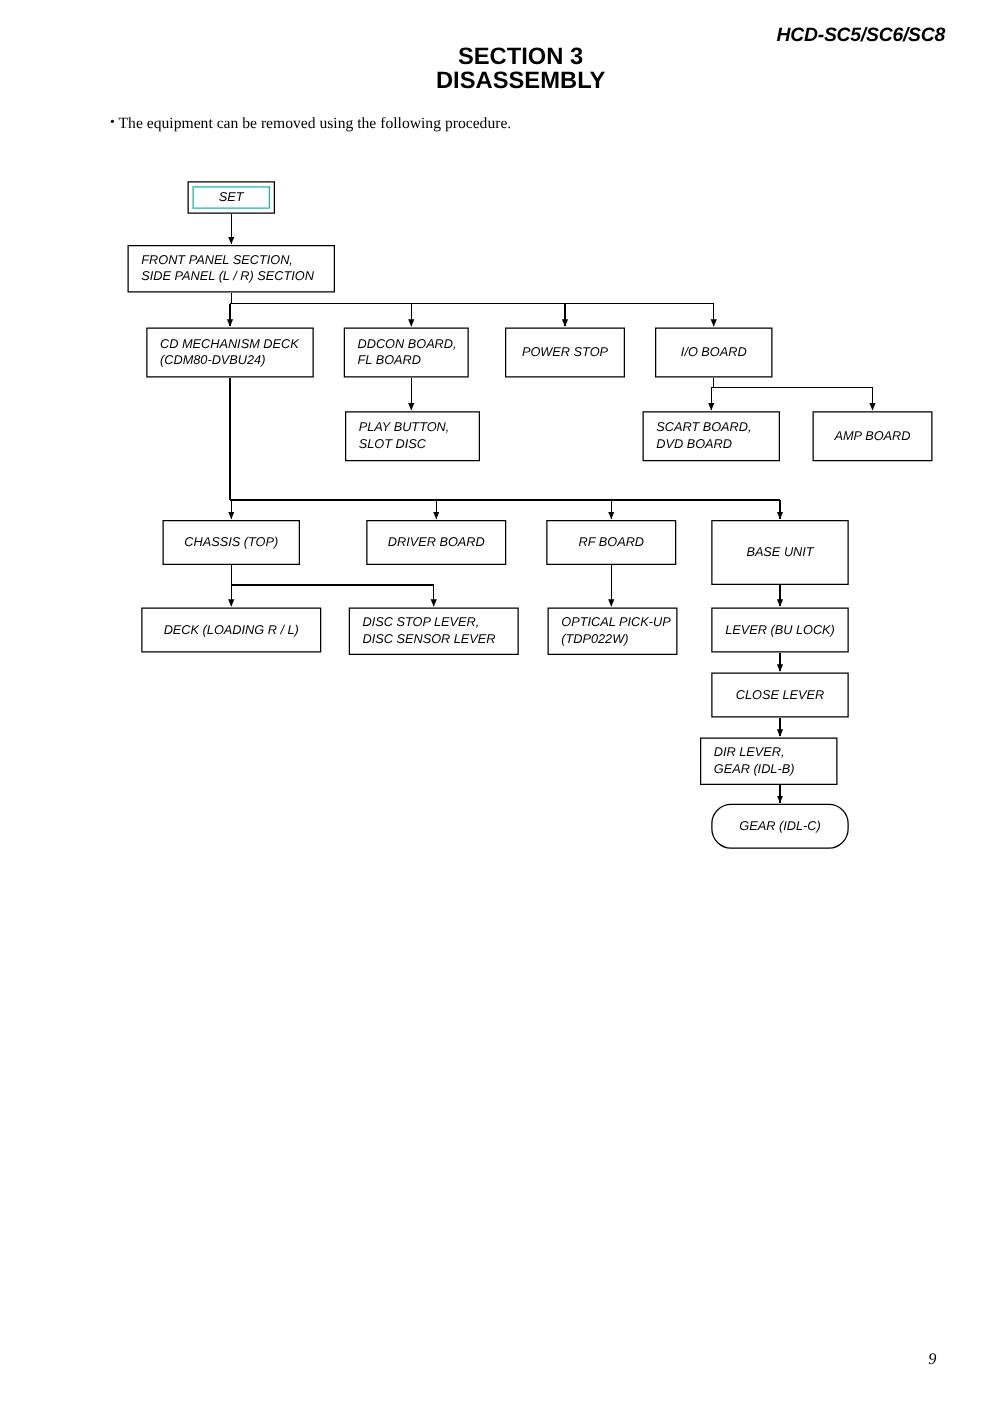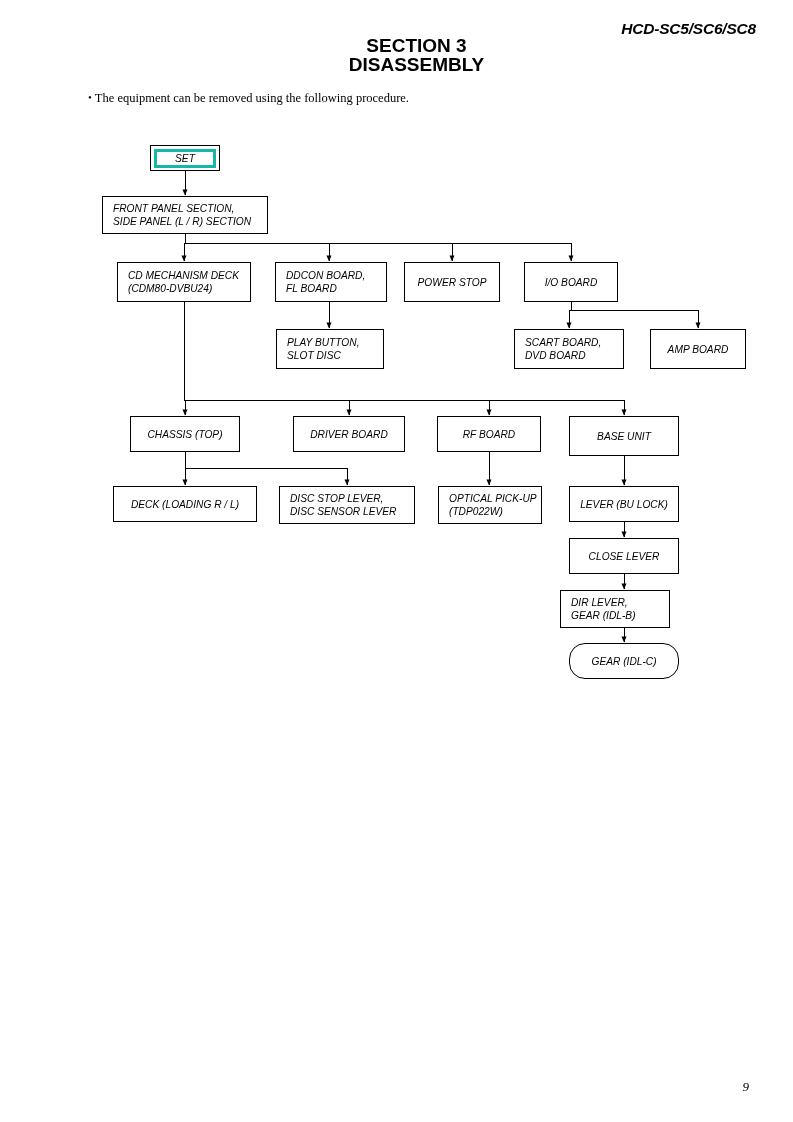--- a/index.html
+++ b/index.html
@@ -77,21 +77,21 @@
   .node.ctr   { align-items: center; }
   .node .ln { display: block; }
 
   
   .node.double {
     border: 1px solid #000000;
     padding: 3px;
     align-items: stretch;
   }
   .node.double .inner {
-    border: 3px solid #14b8a6;
+    border: 1px solid #14b8a6;
     flex: 1 1 auto;
     display: flex;
     align-items: center;
     justify-content: center;
   }
 
   
   #page-number {
     position: absolute;
     right: 44px;
@@ -164,21 +164,21 @@
         <span class="ln">FRONT PANEL SECTION,</span>
         <span class="ln">SIDE PANEL (L / R) SECTION</span>
       </div>
     </div>
     <div class="node left" style="left: 117px; top: 262px; width: 134px; height: 40px;">
       <div>
         <span class="ln">CD MECHANISM DECK</span>
         <span class="ln">(CDM80-DVBU24)</span>
       </div>
     </div>
-    <div class="node left" style="left: 275px; top: 262px; width: 112px; height: 40px;">
+    <div class="node left" style="left: 275px; top: 262px; width: 100px; height: 40px;">
       <div>
         <span class="ln">DDCON BOARD,</span>
         <span class="ln">FL BOARD</span>
       </div>
     </div>
     <div class="node ctr" style="left: 404px; top: 262px; width: 96px; height: 40px;">
       <div>
         <span class="ln">POWER STOP</span>
       </div>
     </div>
@@ -212,21 +212,21 @@
     <div class="node ctr" style="left: 293px; top: 416px; width: 112px; height: 36px;">
       <div>
         <span class="ln">DRIVER BOARD</span>
       </div>
     </div>
     <div class="node ctr" style="left: 437px; top: 416px; width: 104px; height: 36px;">
       <div>
         <span class="ln">RF BOARD</span>
       </div>
     </div>
-    <div class="node ctr" style="left: 569px; top: 416px; width: 110px; height: 40px;">
+    <div class="node ctr" style="left: 569px; top: 416px; width: 110px; height: 52px;">
       <div>
         <span class="ln">BASE UNIT</span>
       </div>
     </div>
     <div class="node ctr" style="left: 113px; top: 486px; width: 144px; height: 36px;">
       <div>
         <span class="ln">DECK (LOADING R / L)</span>
       </div>
     </div>
     <div class="node left" style="left: 279px; top: 486px; width: 136px; height: 38px;">

